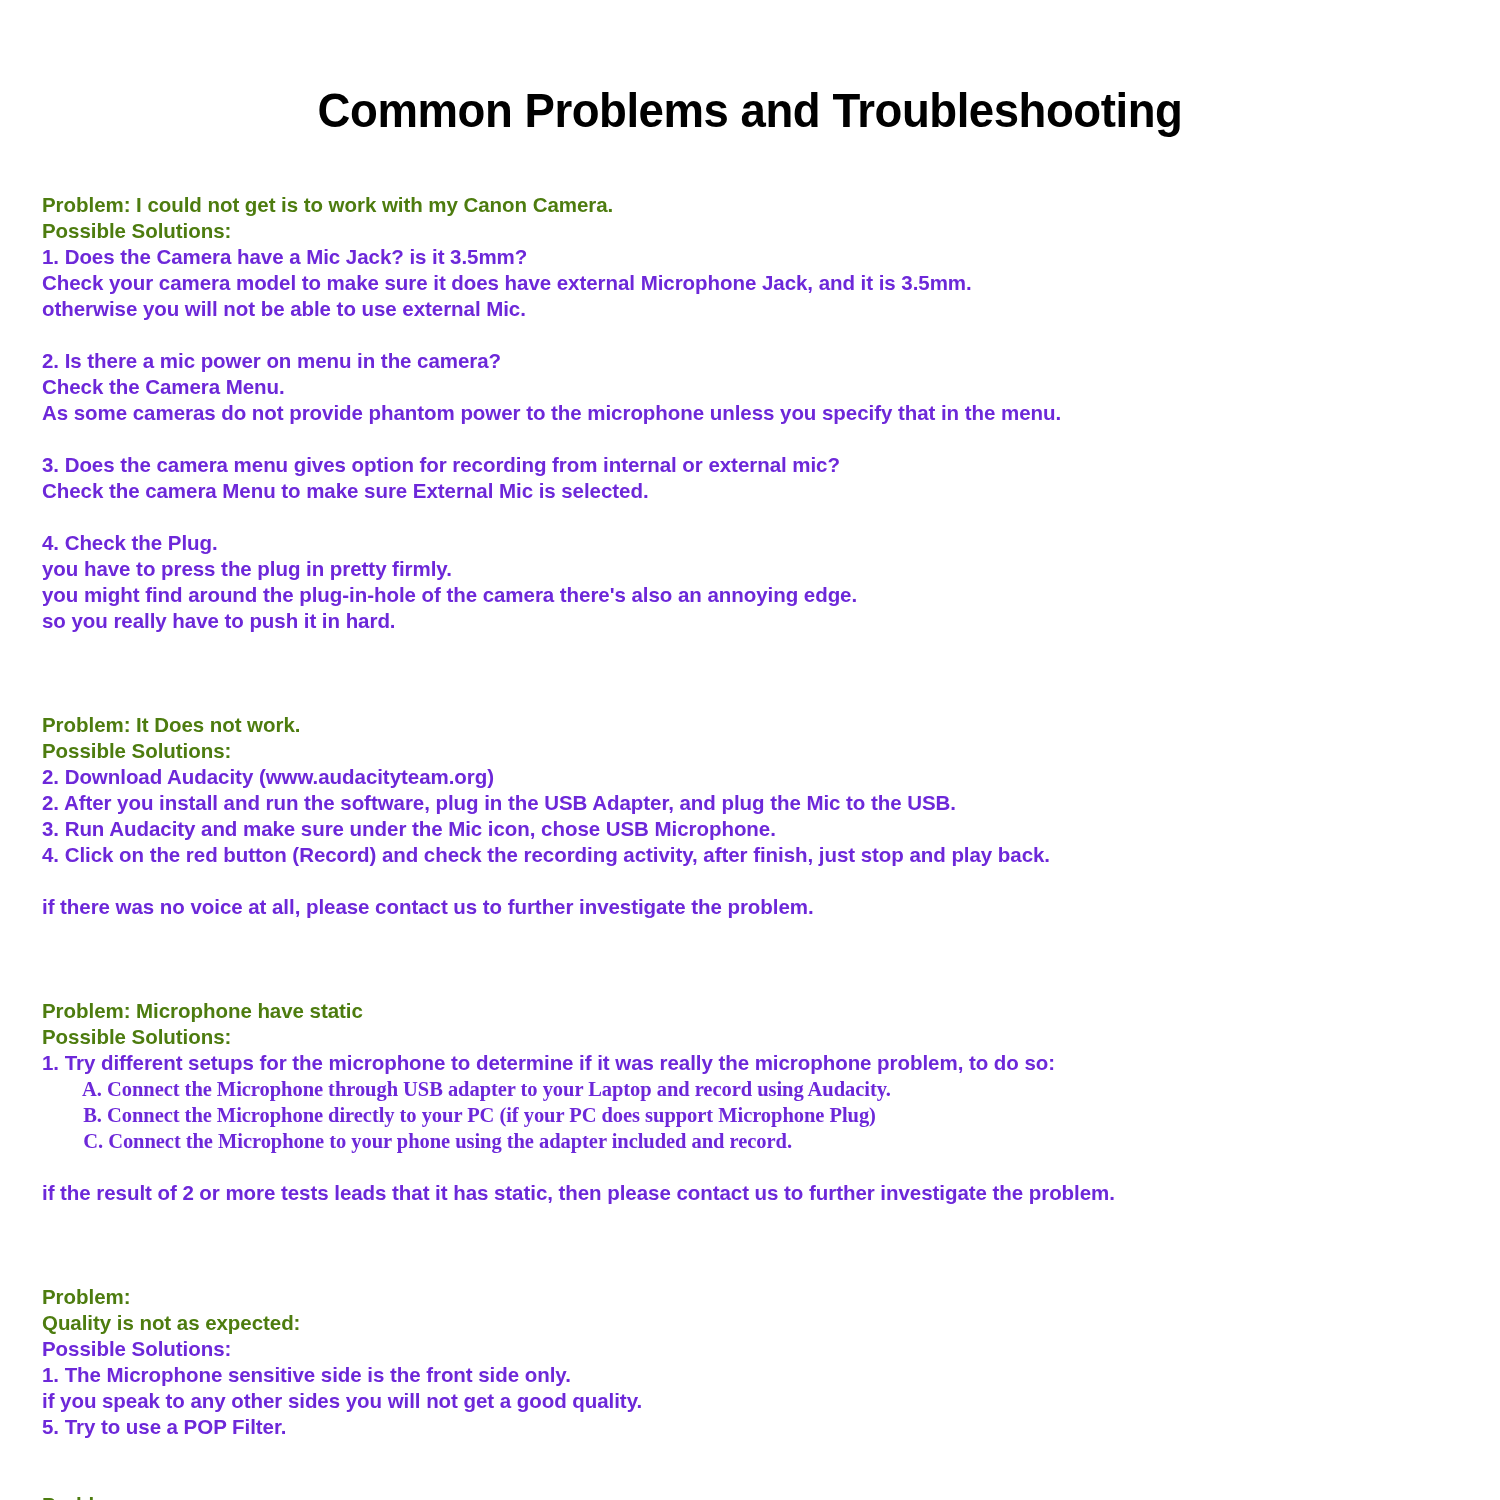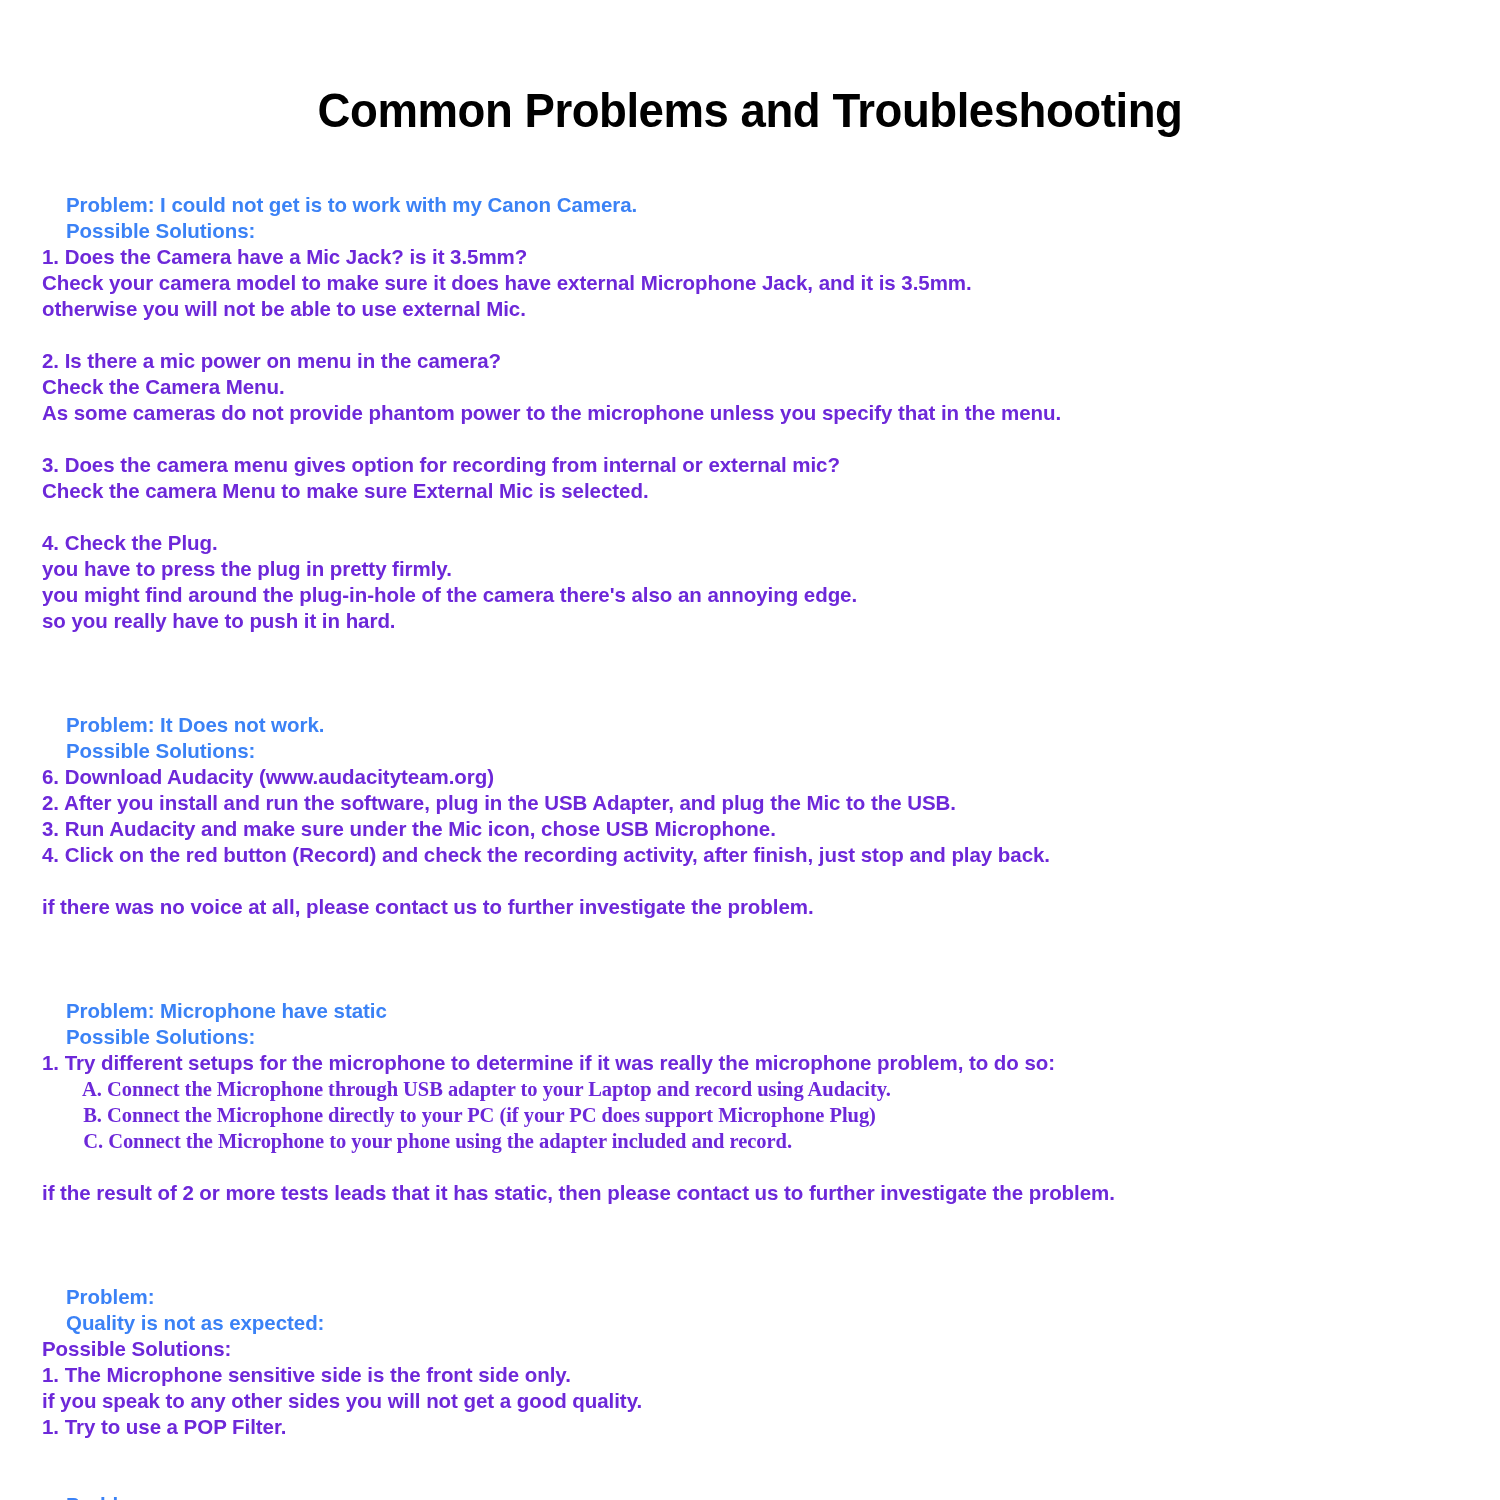--- a/index.html
+++ b/index.html
@@ -55,21 +55,21 @@
 
   .line {
     font-family: "Liberation Sans", sans-serif;
     font-weight: bold;
     font-size: 20.5px;
     line-height: 26px;
     color: #6d28d9;
     white-space: pre;
     letter-spacing: -0.05px;
   }
-  .line.red { color: #3b82f6; margin-left: 24px; }
+  .line.red { color: #4d7c0f; }
   .line.indent { padding-left: 26px; font-family: Liberation Serif, serif; }
   .spacer { height: 26px; }
   .spacer2 { height: 52px; }
 </style>
 </head>
 <body>
 
 <div id="page">
 
   <div class="doc-title">Common Problems and Troubleshooting</div>
@@ -94,21 +94,21 @@
       <div class="line">you have to press the plug in pretty firmly.</div>
       <div class="line">you might find around the plug-in-hole of the camera there's also an annoying edge.</div>
       <div class="line">so you really have to push it in hard.</div>
     </div>
 
     <div class="spacer2"></div>
 
     <div class="section">
       <div class="line red">Problem: It Does not work.</div>
       <div class="line red">Possible Solutions:</div>
-      <div class="line">6. Download Audacity (www.audacityteam.org)</div>
+      <div class="line">2. Download Audacity (www.audacityteam.org)</div>
       <div class="line">2. After you install and run the software, plug in the USB Adapter, and plug the Mic to the USB.</div>
       <div class="line">3. Run Audacity and make sure under the Mic icon, chose USB Microphone.</div>
       <div class="line">4. Click on the red button (Record) and check the recording activity, after finish, just stop and play back.</div>
       <div class="spacer"></div>
       <div class="line">if there was no voice at all, please contact us to further investigate the problem.</div>
     </div>
 
     <div class="spacer2"></div>
 
     <div class="section">
@@ -123,21 +123,21 @@
     </div>
 
     <div class="spacer2"></div>
 
     <div class="section">
       <div class="line red">Problem:</div>
       <div class="line red">Quality is not as expected:</div>
       <div class="line">Possible Solutions:</div>
       <div class="line">1. The Microphone sensitive side is the front side only.</div>
       <div class="line">if you speak to any other sides you will not get a good quality.</div>
-      <div class="line">1. Try to use a POP Filter.</div>
+      <div class="line">5. Try to use a POP Filter.</div>
     </div>
 
     <div class="spacer"></div>
 
     <div class="section tight">
       <div class="line red">Problem:</div>
 
     </div>
 
   </div>

